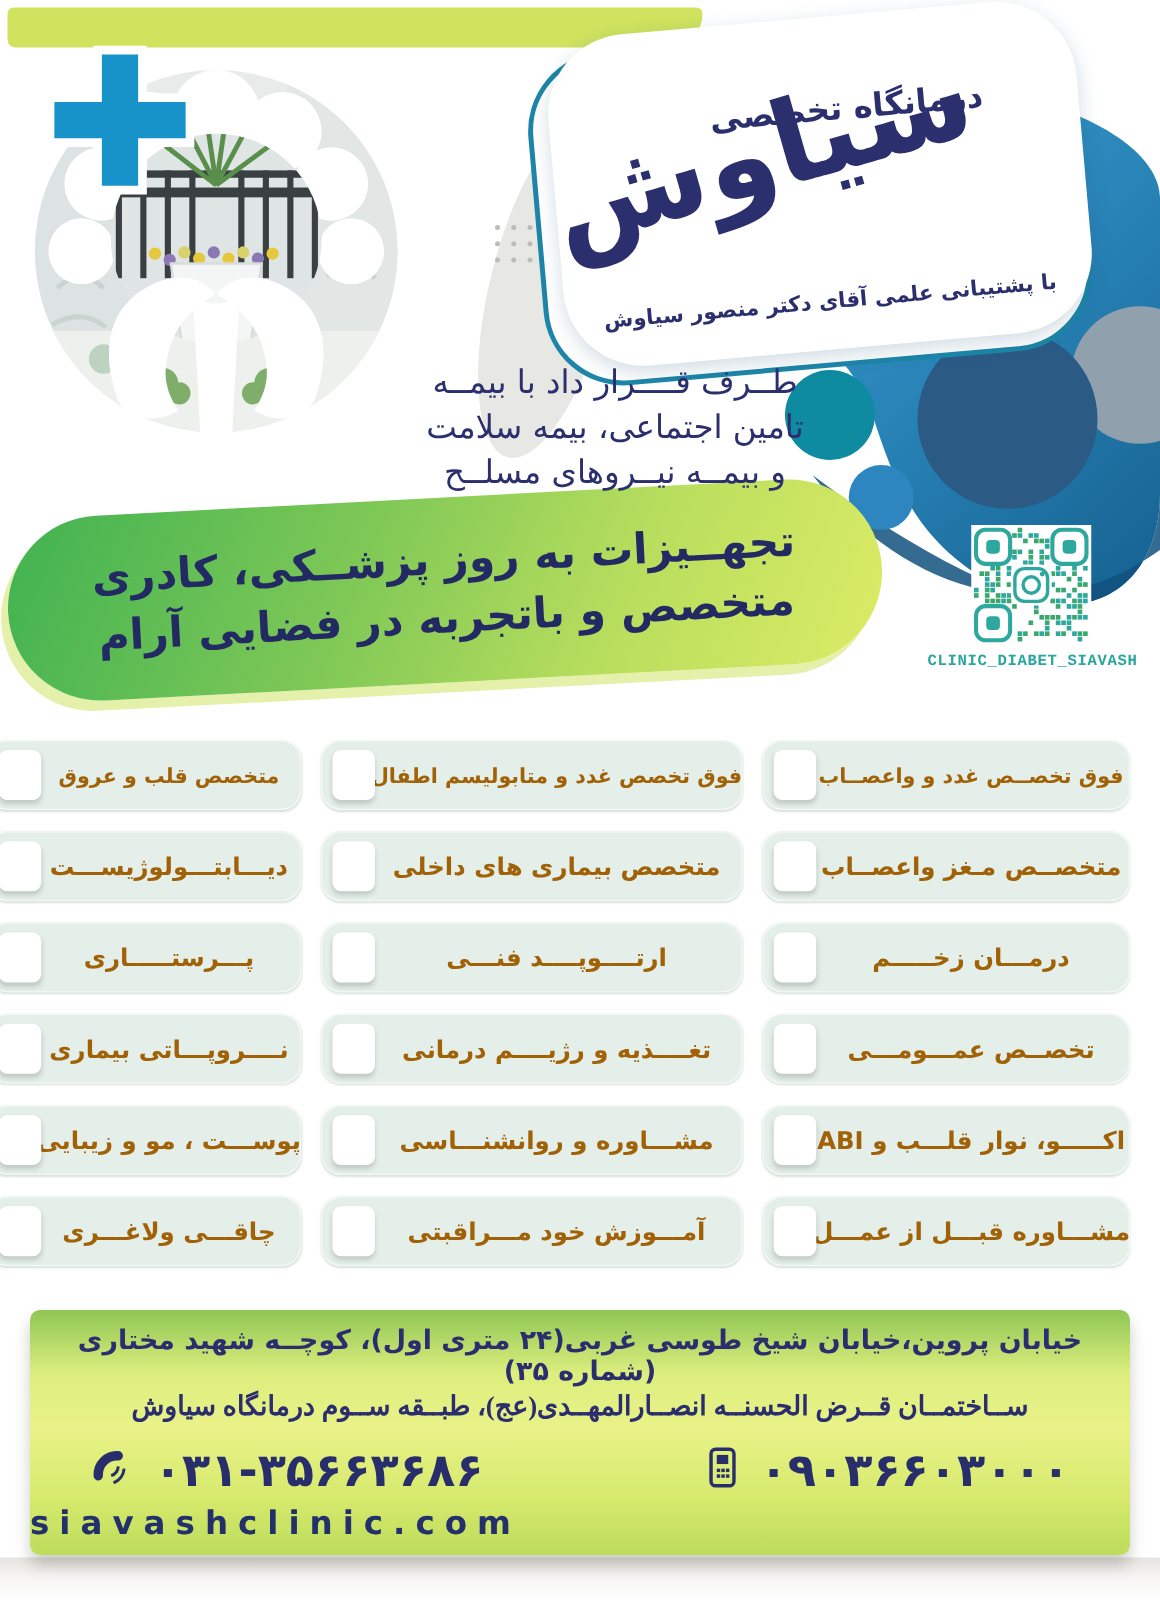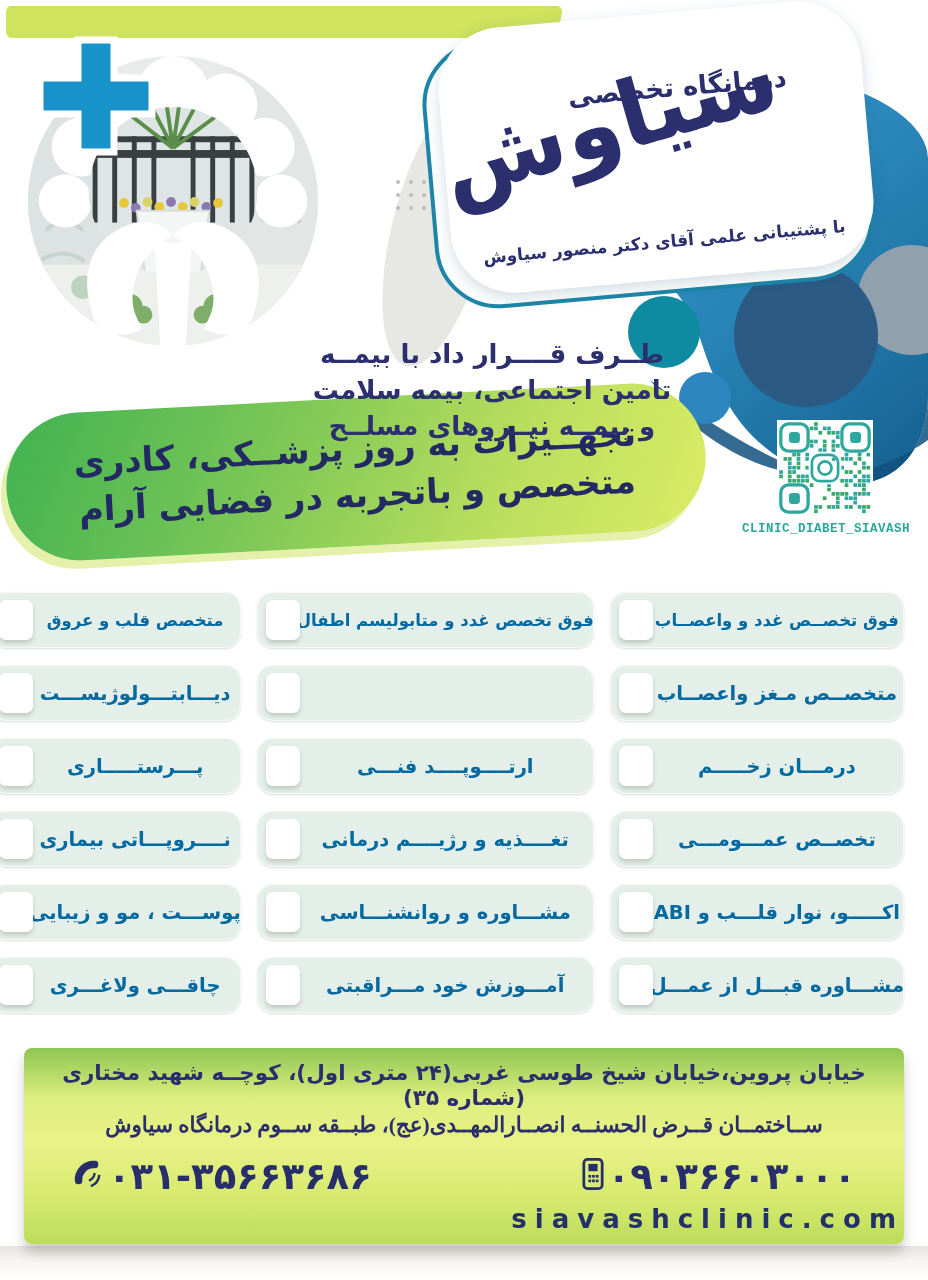--- a/index.html
+++ b/index.html
@@ -47,23 +47,22 @@
 
   
   .cross{position:absolute;left:36px;top:36px;z-index:5;}
 
   
   .logo-circle{position:absolute;left:26px;top:54px;width:294px;height:294px;z-index:2;}
 
   
   .insurance{
     position:absolute;left:292px;top:288px;width:400px;z-index:4;
-    color:#2b2f6e;font-size:26px;font-weight:bold;direction:rtl;text-align:center;
+    color:#2b2f6e;font-size:26px;font-weight:normal;direction:rtl;text-align:center;
     line-height:36px;
-    margin-top:48px;
   }
 
   
   .banner{
     position:absolute;left:6px;top:398px;width:700px;height:148px;z-index:3;
     border-radius:74px;transform:rotate(-3deg);
     background:linear-gradient(115deg,#3fb251 0%,#7cc756 38%,#b9de5d 70%,#dcec66 100%);
     display:flex;flex-direction:column;align-items:center;justify-content:center;
     box-shadow:-6px 8px 0 rgba(207,229,102,.55);
   }
@@ -85,41 +84,41 @@
   .pill{
     height:56px;background:#e5efe9;border-radius:16px;position:relative;
     display:flex;align-items:center;justify-content:center;
     box-shadow:0 1px 2px rgba(120,150,135,.30), inset 0 0 0 1px rgba(255,255,255,.65);
   }
   .pill .check{
     position:absolute;left:9px;top:8px;width:34px;height:40px;background:#fff;
     border-radius:7px;box-shadow:0 3px 4px rgba(0,0,0,.16);
   }
   .pill .label{
-    color:#0369a1;font-weight:bold;font-size:19.5px;margin-left:40px;
+    color:#a16207;font-weight:bold;font-size:19.5px;margin-left:40px;
     white-space:nowrap;direction:rtl;
   }
   .pill:nth-child(-n+3) .label{font-size:16.5px;}
 
   
   .footer-box{
     position:absolute;left:24px;top:1048px;width:880px;height:196px;z-index:3;
     border-radius:8px;
     background:linear-gradient(180deg,#8fc654 0%,#dcee7e 26%,#e9f287 48%,#d5e96c 78%,#bcdc5a 100%);
     box-shadow:0 8px 12px rgba(90,90,80,.30);
   }
   .addr{position:absolute;left:10px;right:10px;text-align:center;color:#2b2d6e;
     font-weight:bold;font-size:21.5px;direction:rtl;}
   .addr1{top:12px;}
   .addr2{top:64px;font-family:Liberation Serif, serif;}
   .phones{position:absolute;left:48px;right:48px;top:102px;height:52px;
     display:flex;flex-direction:row-reverse;justify-content:space-between;align-items:center;}
-  .phone-group{display:flex;align-items:center;gap:4px;direction:ltr;}
+  .phone-group{display:flex;align-items:center;gap:19px;direction:ltr;}
   .phone-number{color:#272e6b;font-size:37px;font-weight:bold;direction:ltr;}
-  .website{position:absolute;left:0;right:0;bottom:10px;text-align:right;
+  .website{position:absolute;left:0;right:0;bottom:10px;text-align:left;
     color:#23306b;font-size:26px;font-weight:bold;letter-spacing:8px;}
 
   .bottom-shade{
     position:absolute;left:0;top:1246px;width:928px;height:34px;z-index:0;
     background:linear-gradient(180deg,#e6e4e0 0%,#f6f5f3 45%,#ffffff 100%);
   }
 </style>
 </head>
 <body>
 
@@ -407,20 +406,21 @@
         <span class="check"></span>
         <span class="label">متخصص قلب و عروق</span>
       </div>
 
     <div class="pill">
         <span class="check"></span>
         <span class="label">متخصــص مـغز واعصــاب</span>
       </div>
     <div class="pill">
         <span class="check"></span>
+        <span class="label">متخصص بیماری های داخلی</span>
       </div>
     <div class="pill">
         <span class="check"></span>
         <span class="label">دیـــابتـــولوژیســـت</span>
       </div>
 
     <div class="pill">
         <span class="check"></span>
         <span class="label">درمـــان زخـــــم</span>
       </div>

